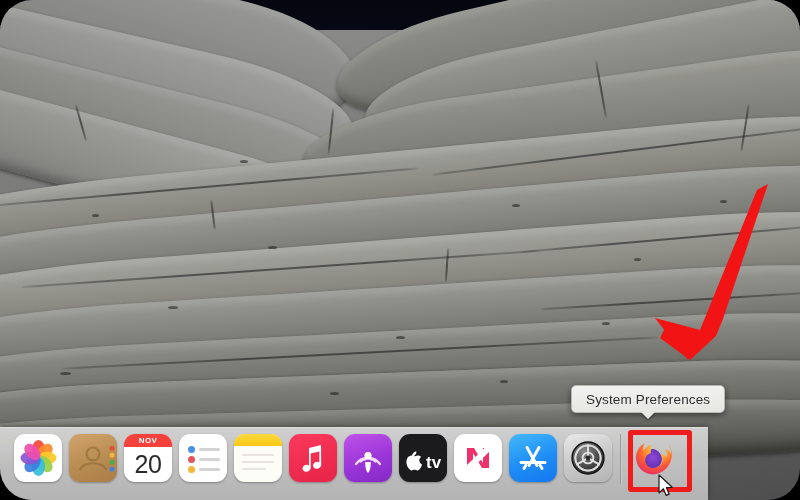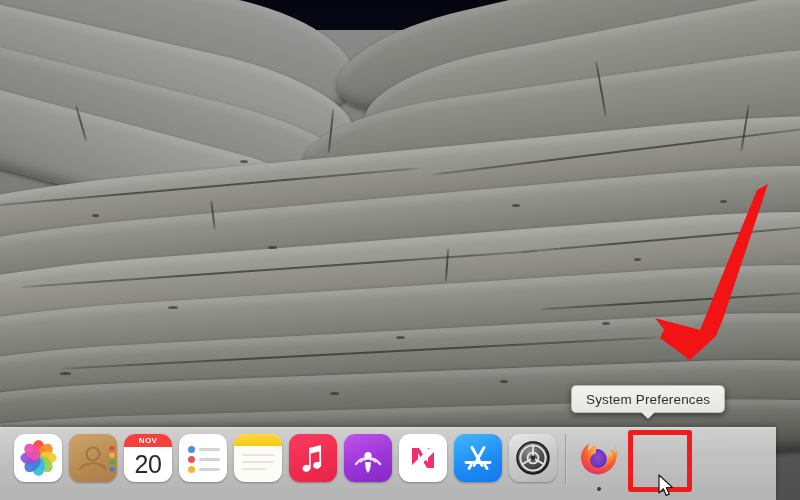--- a/index.html
+++ b/index.html
@@ -11,20 +11,21 @@
     overflow: hidden;
     font-family: "Liberation Sans", sans-serif;
     background: #000;
   }
 
   #screen {
     position: relative;
     width: 800px;
     height: 500px;
     overflow: hidden;
+    border-radius: 32px;
   }
 
   
   #wallpaper {
     position: absolute;
     inset: 0;
     background: #0a0d1c;
     overflow: hidden;
   }
   
@@ -108,21 +109,21 @@
     border-right: 7px solid transparent;
     border-top: 7px solid #e8e8e5;
     filter: drop-shadow(0 2px 1px rgba(0,0,0,.35));
   }
 
   
   #dock {
     position: absolute;
     left: 0;
     top: 427px;
-    width: 776px;
+    width: 708px;
     height: 73px;
     background: linear-gradient(180deg, rgba(214,214,214,.94) 0%, rgba(198,198,198,.93) 55%, rgba(186,186,186,.93) 100%);
     border-top: 1px solid rgba(255,255,255,.55);
     box-shadow: 0 -1px 5px rgba(0,0,0,.32);
     display: flex;
     align-items: flex-start;
     padding-top: 6px;
     box-sizing: border-box;
   }
   #dock-items {
@@ -390,20 +391,29 @@
           <svg viewBox="0 0 48 48" width="48" height="48">
             <path d="M12 30 A15 15 0 0 1 36 30" fill="none" stroke="#f3d9fb" stroke-width="2.4" stroke-linecap="round"></path>
             <path d="M16.5 27.5 A10 10 0 0 1 31.5 27.5" fill="none" stroke="#f3d9fb" stroke-width="2.4" stroke-linecap="round"></path>
             <path d="M20.5 25.5 A5.2 5.2 0 0 1 27.5 25.5" fill="none" stroke="#f3d9fb" stroke-width="2.4" stroke-linecap="round"></path>
             <circle cx="24" cy="21.5" r="3.6" fill="#ffffff"></circle>
             <path d="M21.2 28 C21.2 33 22 37 24 39 C26 37 26.8 33 26.8 28 Z" fill="#ffffff"></path>
           </svg>
         </div>
       </div>
 
+      <div class="dock-item" title="TV">
+        <div class="app-icon ic-appletv">
+          <svg viewBox="0 0 48 48" width="48" height="48">
+            <path d="M17.4 17.6 c-.9 0-2.2.5-3 1.4-0.8.8-1.5 2.2-1.3 3.5 1.1.1 2.3-.6 3-1.4.8-.9 1.4-2.2 1.3-3.5z" fill="#fff"></path>
+            <path d="M22.8 31.6 c-.4 1-.9 1.9-1.6 2.8-.9 1.2-1.8 2-2.9 2-1 0-1.6-.6-2.9-.6-1.3 0-2 .6-2.9.6-1.1 0-2-.9-2.9-2.1-2-2.7-3-7.3-1.2-10.3.9-1.5 2.5-2.5 4.2-2.5 1.1 0 2.2.7 2.9.7.7 0 2-.9 3.4-.8.6 0 2.2.2 3.3 1.7-.1.1-1.9 1.1-1.9 3.3 0 2.7 2.3 3.6 2.4 3.6z" fill="#fff"></path>
+            <text x="27" y="34" font-family="Liberation Sans, sans-serif" font-size="17" font-weight="bold" fill="#ffffff">tv</text>
+          </svg>
+        </div>
+      </div>
 
       <div class="dock-item" title="News">
         <div class="app-icon ic-news">
           <svg viewBox="0 0 48 48" width="48" height="48">
             <path d="M13 34 L13 14 L20 14 L29 29 L29 14 L35 14 L35 34 L28 34 L19 19 L19 34 Z" fill="#f0306b"></path>
             <rect x="9" y="9" width="30" height="4.2" transform="rotate(45 24 24)" fill="#ffffff" opacity="0"></rect>
             <path d="M34 12 L37 15 L14 37 L11 34 Z" fill="#ffffff"></path>
             <path d="M33.4 11.2 L37.6 15.4 L14.6 37.8 L10.4 33.6 Z" fill="#ffffff"></path>
           </svg>
         </div>

